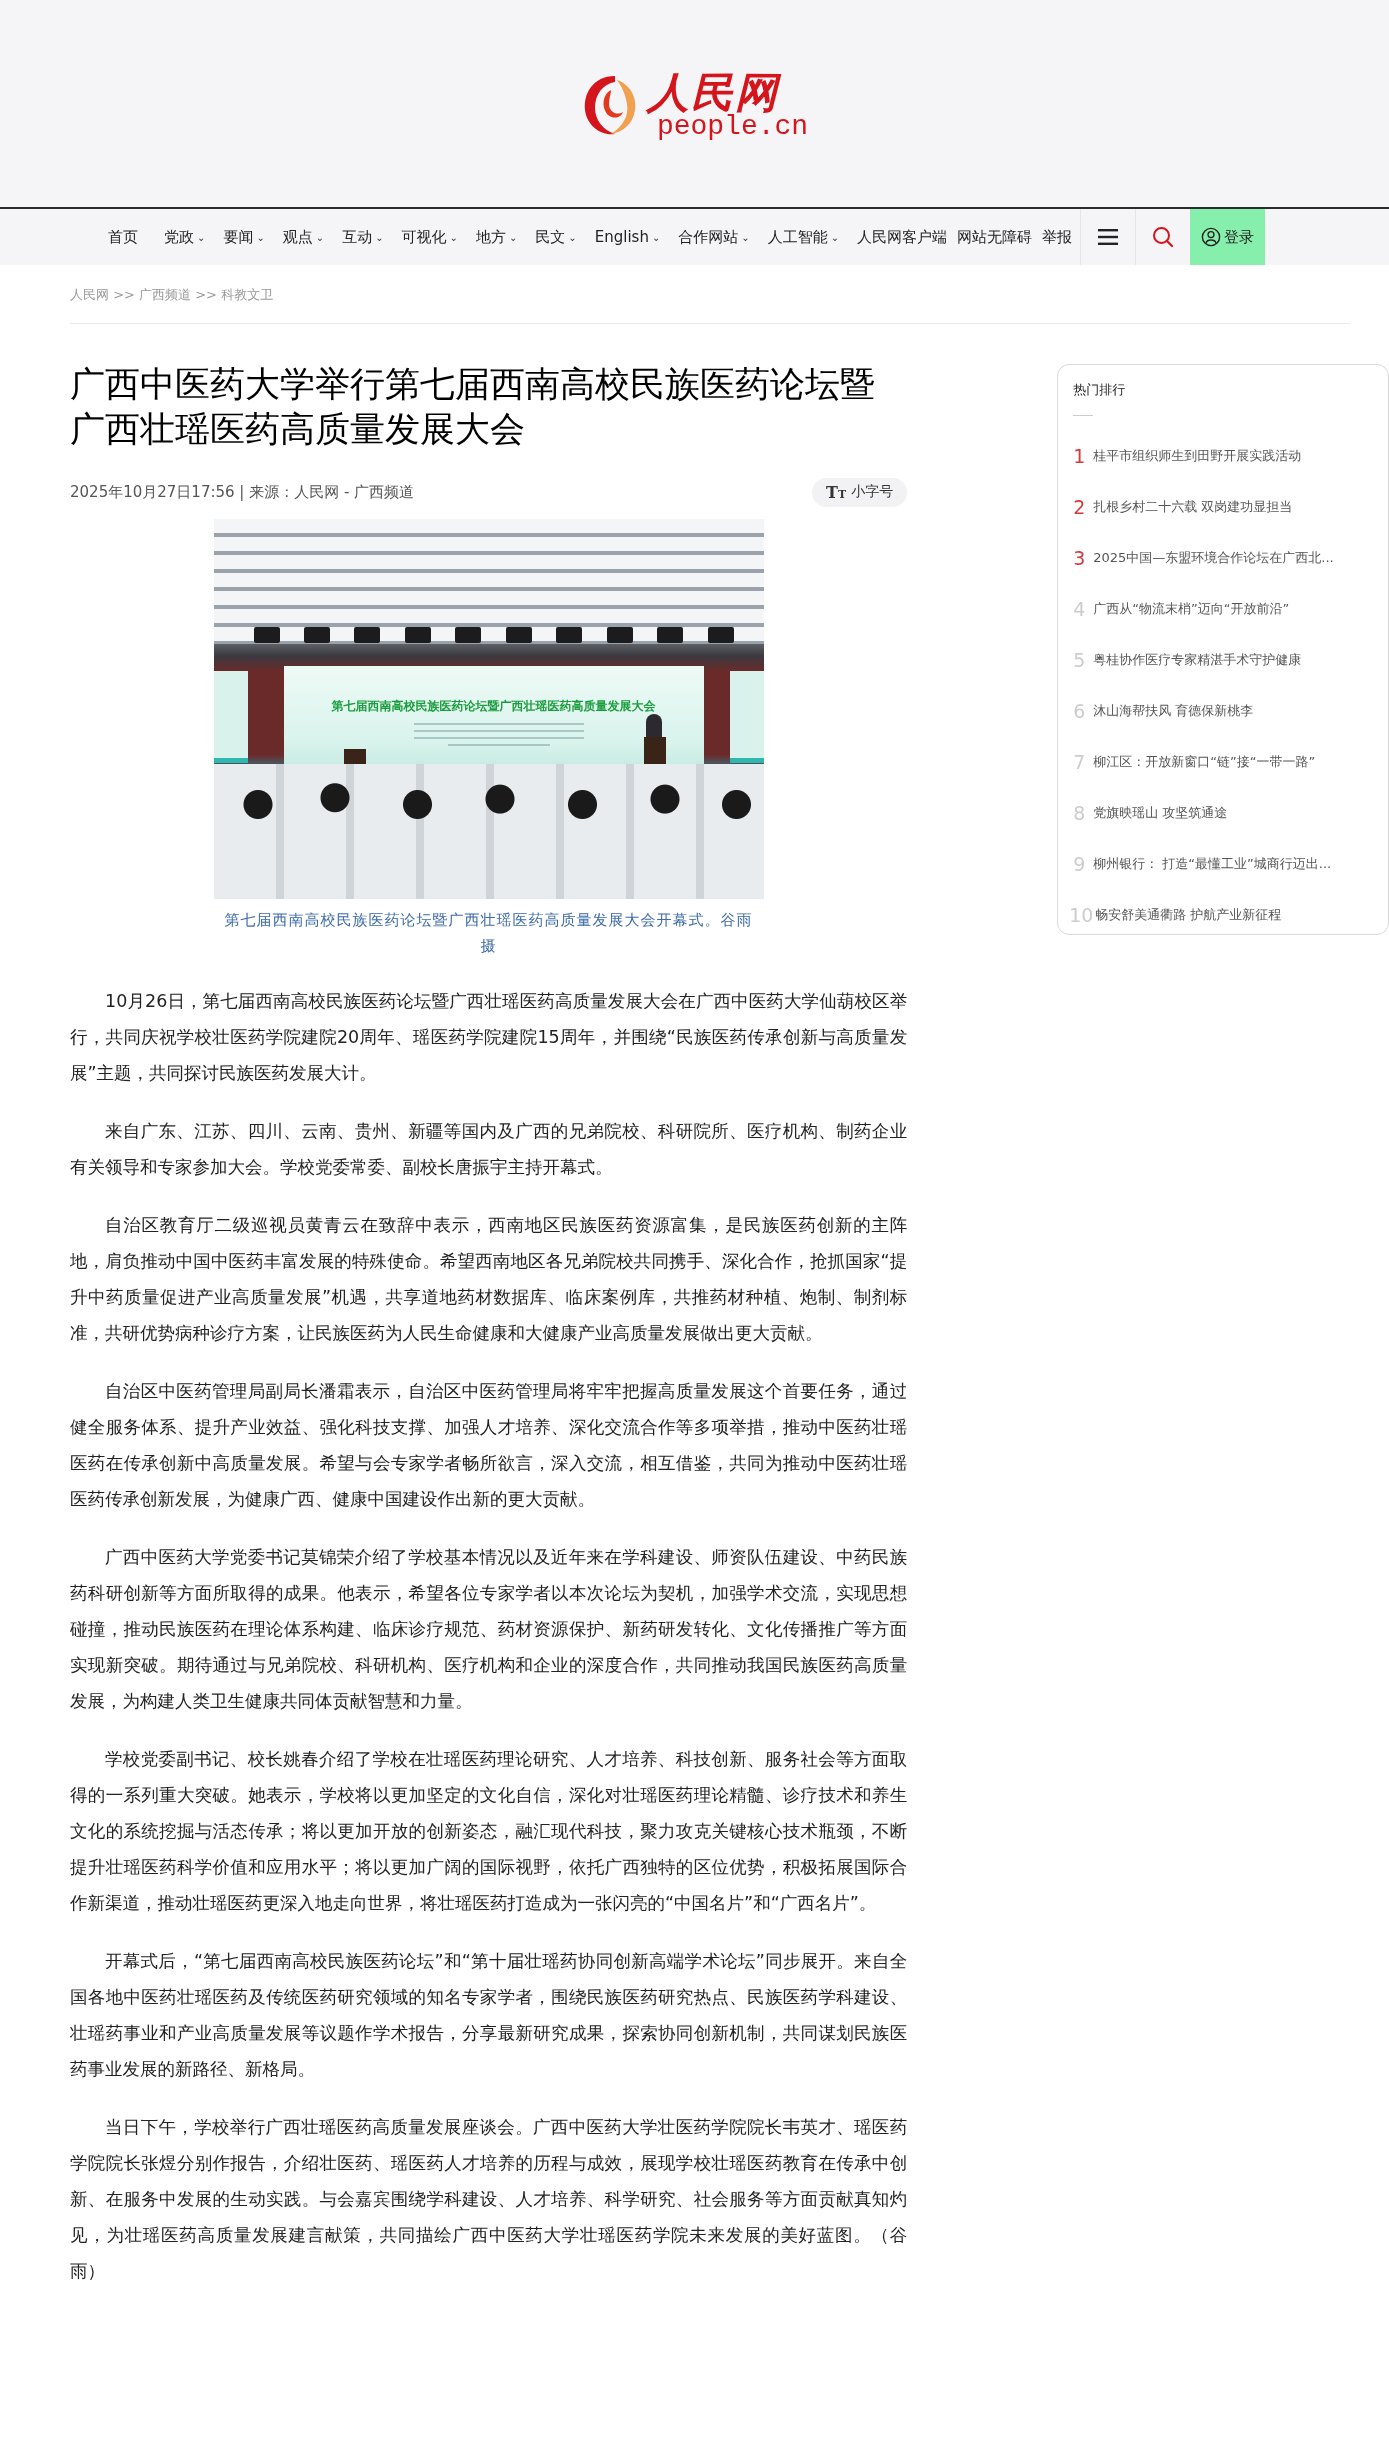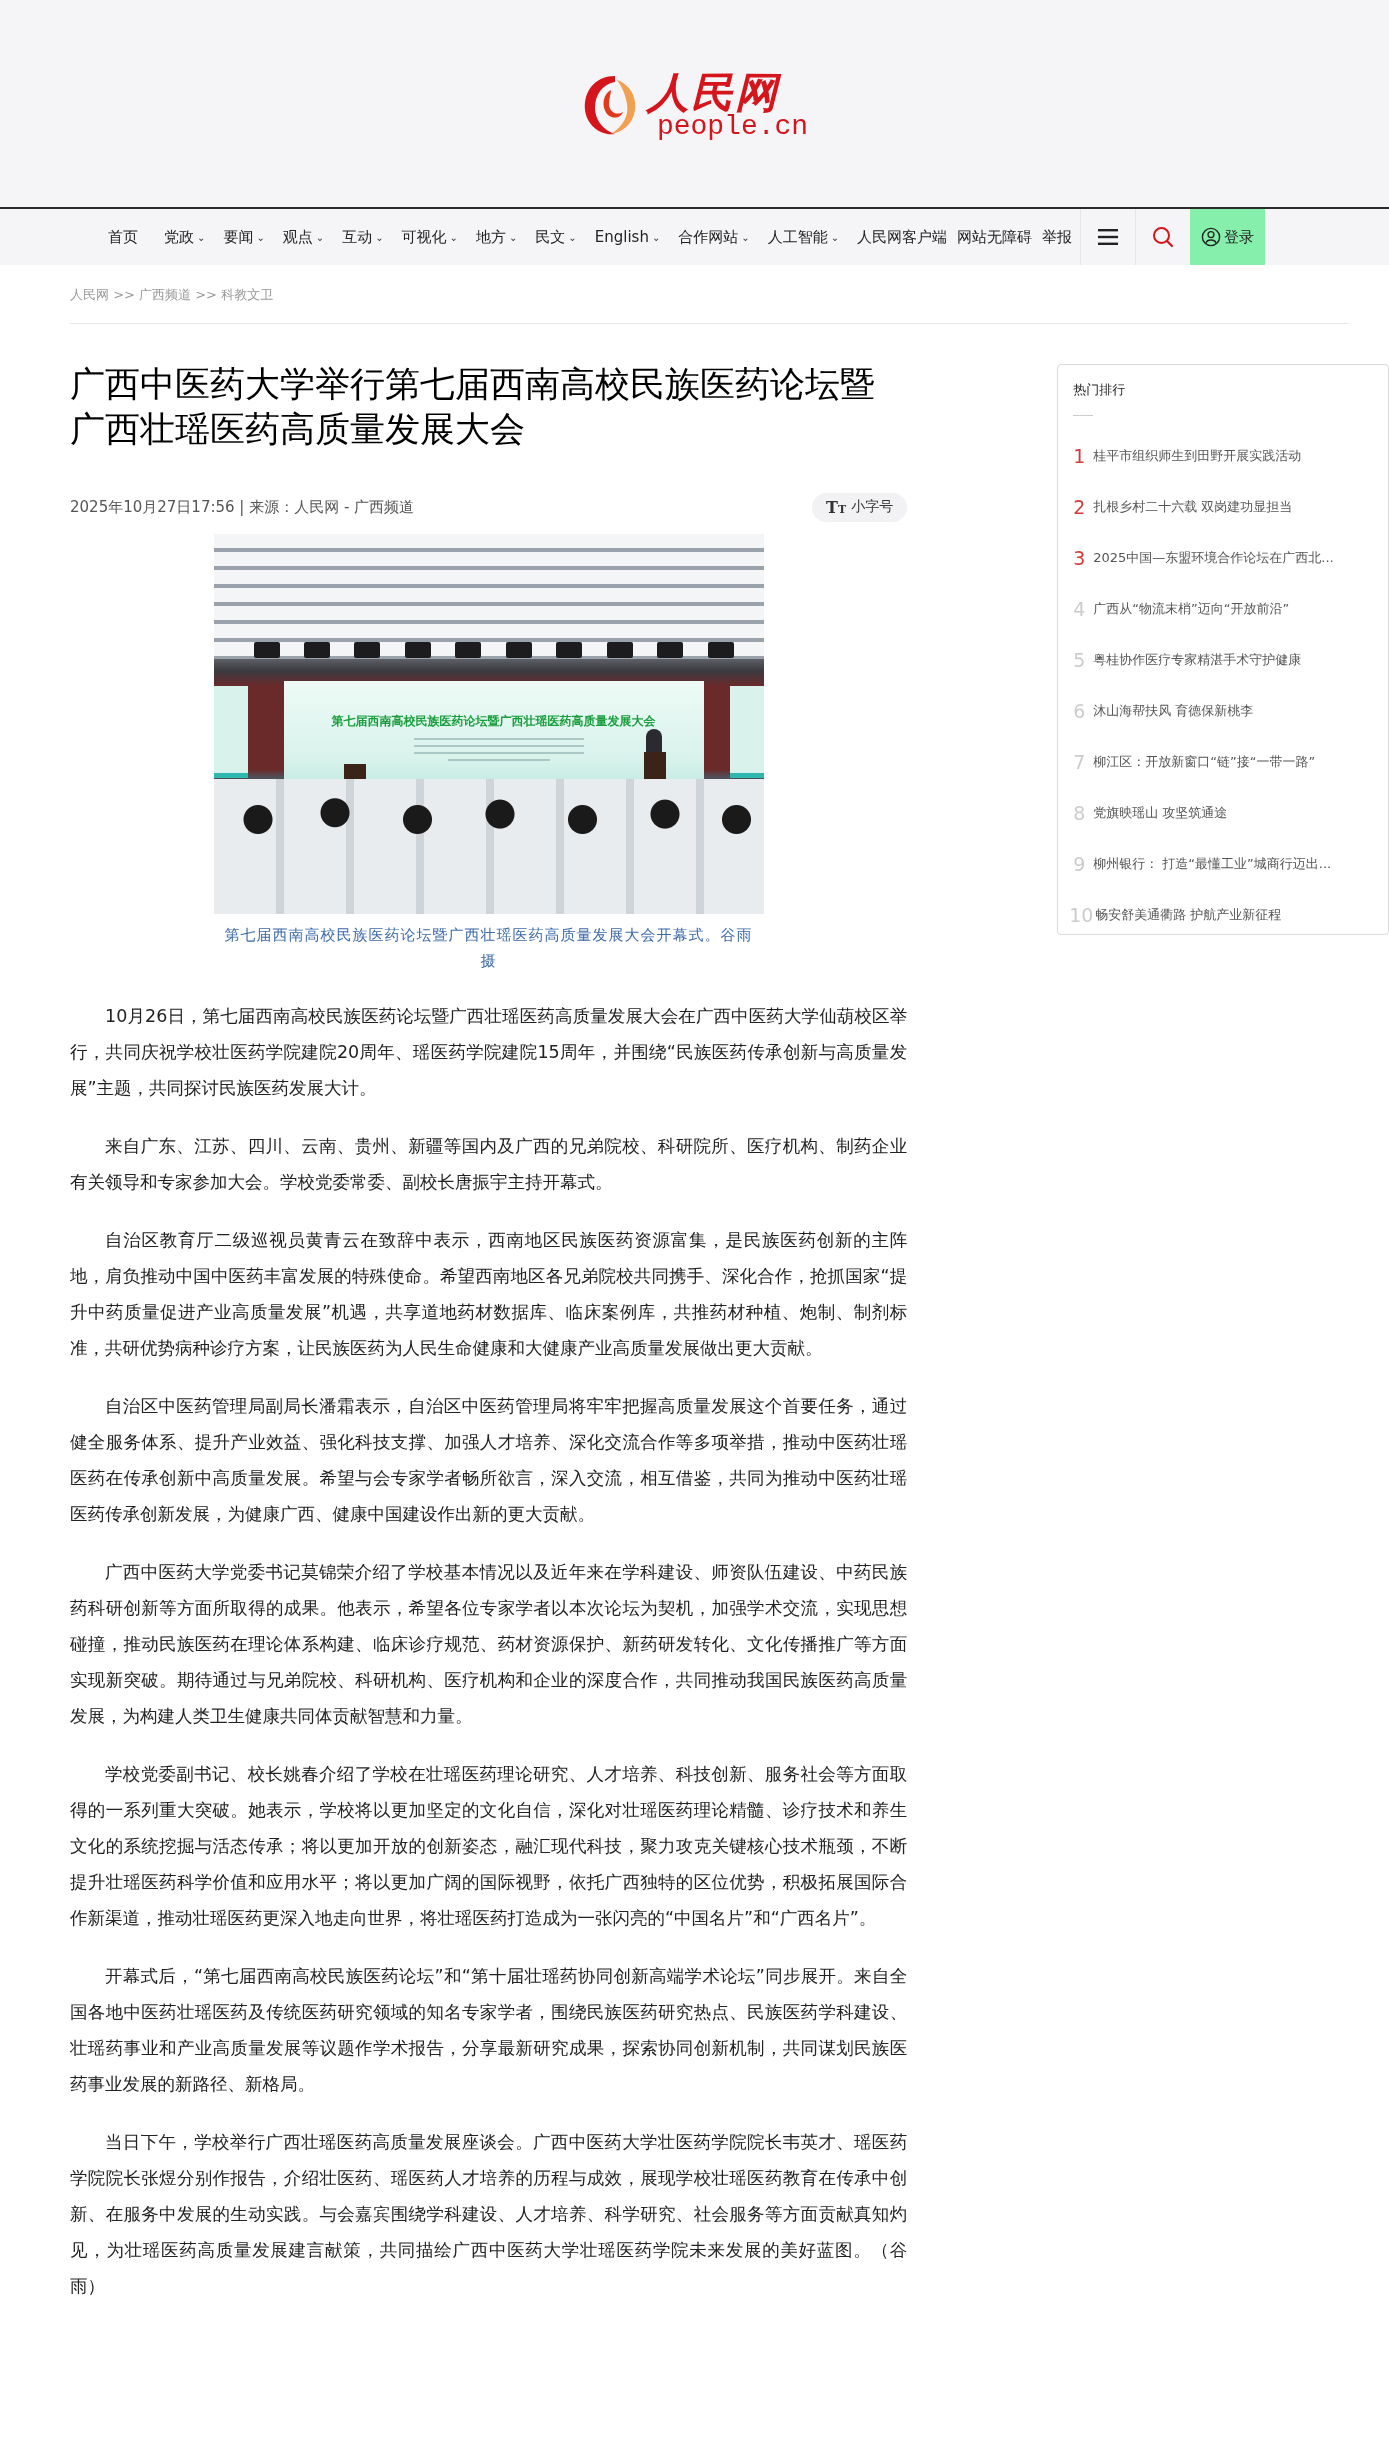--- a/index.html
+++ b/index.html
@@ -68,21 +68,21 @@
   
   .main { display: flex; width: 1389px; }
   .article { width: 860px; margin-left: 70px; }
   .title {
     margin-top: 38px;
     font-size: 35px; line-height: 45px; color: #000000; font-weight: normal;
     letter-spacing: 0px;
   }
   .meta-row {
     display: flex; justify-content: space-between; align-items: center;
-    margin-top: 40px; height: 30px;
+    margin-top: 25px; height: 30px;
   }
   .meta { font-size: 15px; color: #555; }
   .font-toggle {
     background: #f2f2f4; border-radius: 15px;
     padding: 5px 14px; font-size: 14px; color: #333;
     display: flex; align-items: center; gap: 5px;
   }
   .font-toggle .tt { font-family: "DejaVu Serif", serif; font-weight: bold; font-size: 16px; }
   .font-toggle .tt small { font-size: 11px; }
 
@@ -135,21 +135,21 @@
   .body-text { margin-top: 24px; }
   .body-text p {
     font-size: 17.5px; line-height: 36px; color: #222;
     text-indent: 2em; margin-bottom: 22px; text-align: justify;
   }
 
   
   .sidebar {
     margin-left: 150px; margin-top: 40px;
     width: 340px; height: 571px;
-    border: 1px solid #d9d9d9; border-radius: 4px;
+    border: 1px solid #d9d9d9; border-radius: 12px;
     padding: 16px 15px 0 15px;
   }
   .side-title { font-size: 13px; color: #222; }
   .side-title-line { width: 20px; height: 1px; background: #ccc; margin-top: 16px; }
   .rank-list { list-style: none; margin-top: 14px; }
   .rank-item { display: flex; align-items: center; height: 51px; }
   .rank-num { width: 20px; font-size: 19px; color: #ccc; text-align: left; margin-left: 0; }
   .rank-num.hot { color: #d43a3a; }
   .rank-num.ten { margin-left: -4px; width: 26px; }
   .rank-title { font-size: 13px; color: #555; white-space: nowrap; overflow: hidden; text-overflow: ellipsis; max-width: 272px; }

